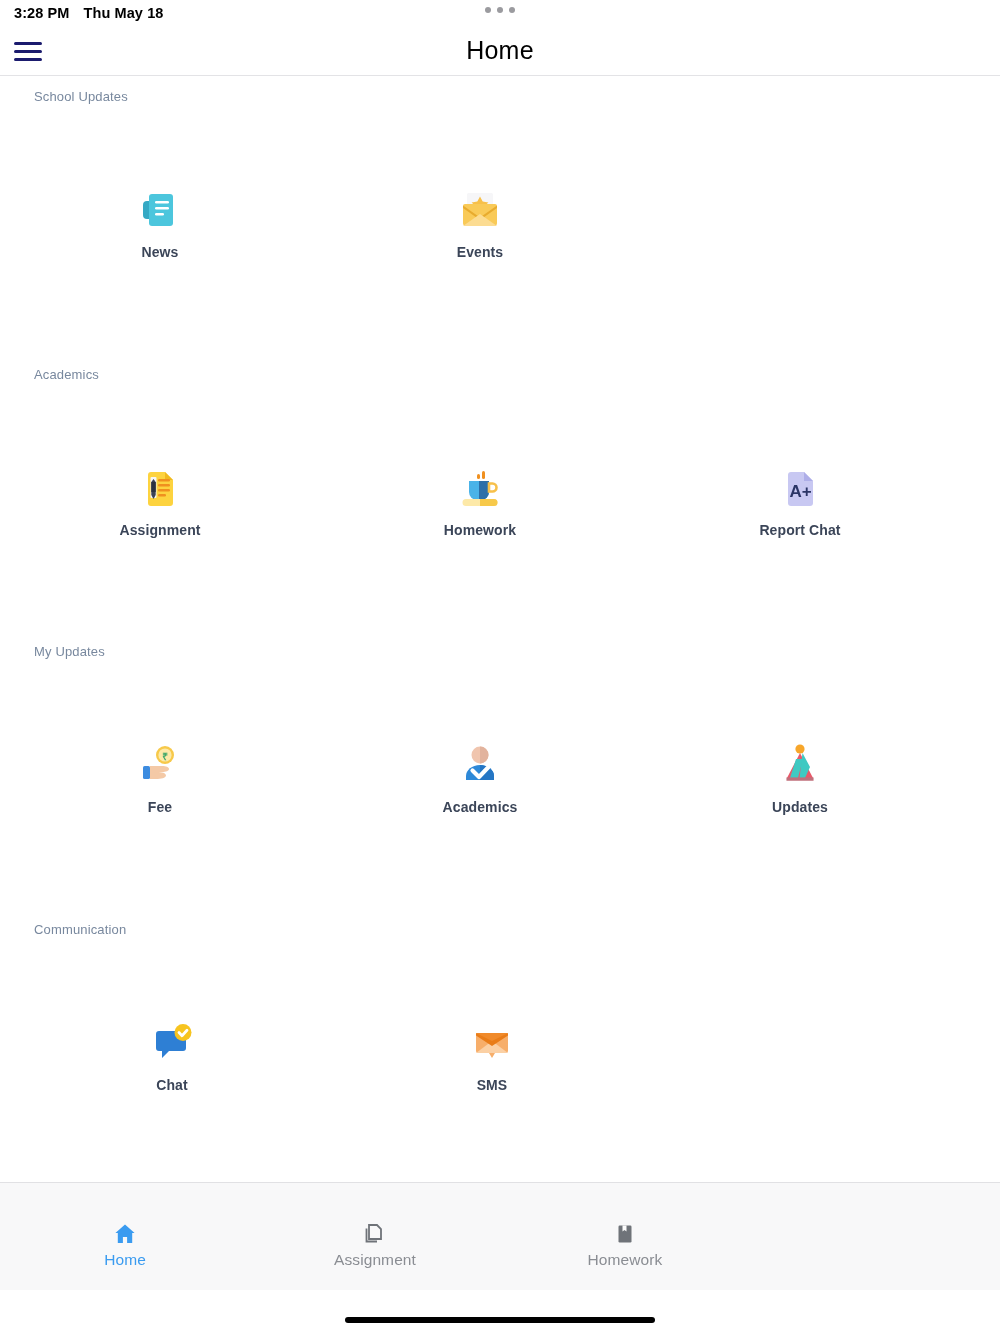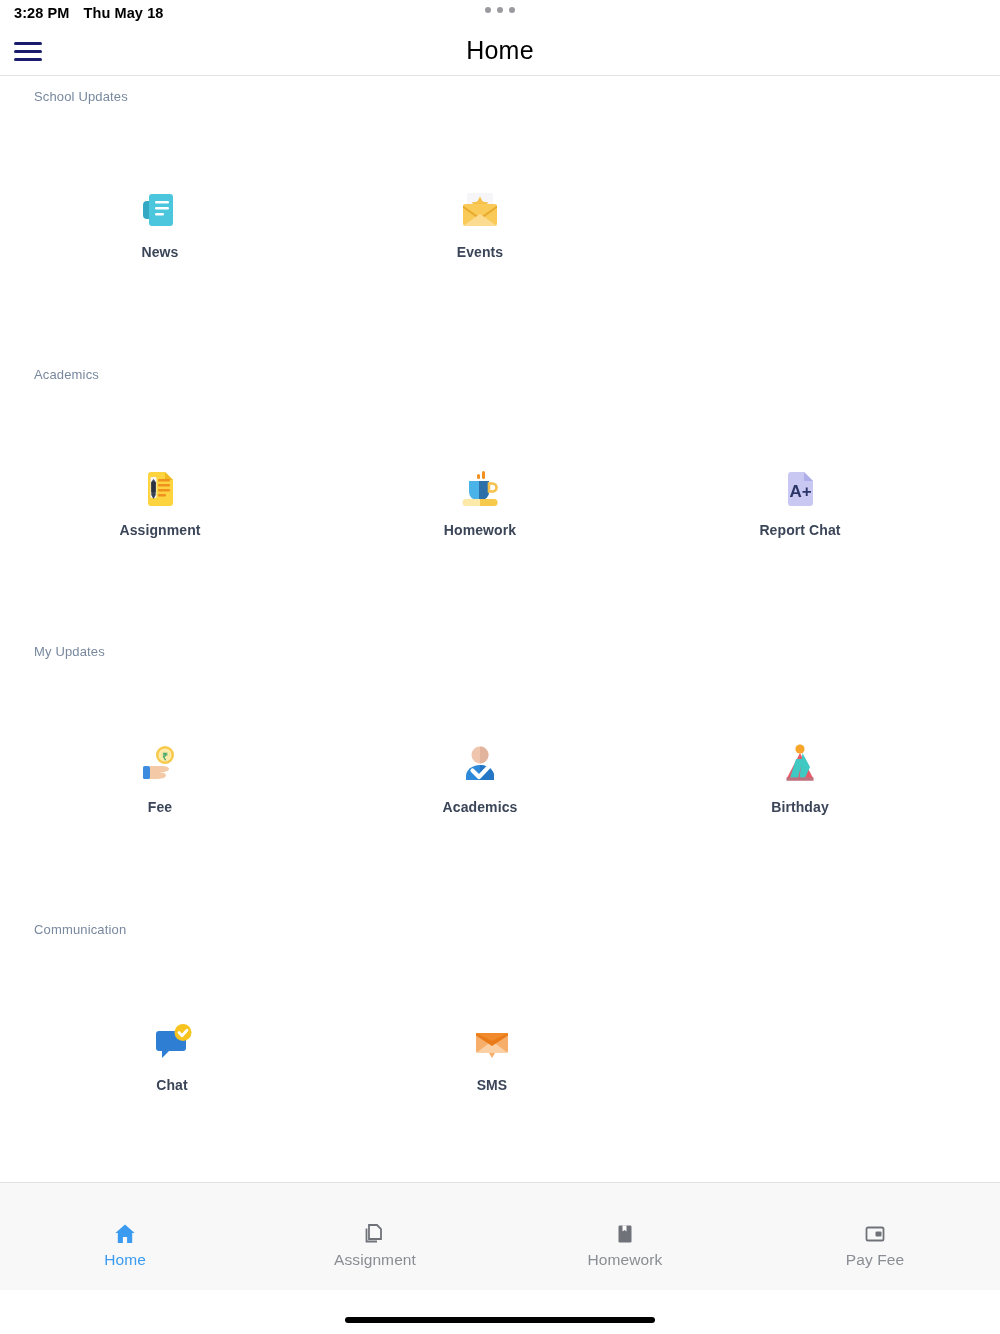--- a/index.html
+++ b/index.html
@@ -273,21 +273,21 @@
             <svg viewBox="0 0 56 52">
               <circle cx="28" cy="9" r="4.6" fill="#f7a62a"></circle>
               <path d="M28 13l13 25H15z" fill="#e8596a"></path>
               <path d="M24 19l-6 19h8l5-19z" fill="#3fc9c2"></path>
               <path d="M30.5 13l-3 25h5.5l5-11z" fill="#3fc9c2"></path>
               <path d="M28 13l13 25H28z" fill="#e8596a" opacity="0"></path>
               <path d="M14.5 37.5h27v3.2h-27z" fill="#e8596a"></path>
               <path d="M14.5 37.5h27v3.2h-27z" fill="#3fb9b3" opacity=".25"></path>
             </svg>
           </div>
-          <div class="label">Birthday</div>
+          <div class="label">Updates</div>
         </div>
       </div>
     </div>
 
     <div class="section sec-comm">
       <div class="section-title">Communication</div>
       <div class="grid two">
 
         <div class="cell">
           <div class="icon-wrap">
@@ -345,25 +345,16 @@
     <div class="tab">
       <div class="ticon">
         <svg viewBox="0 0 26 26">
           <rect x="6.5" y="4.5" width="13" height="17" rx="1.2" fill="#6f7379"></rect>
           <path d="M10.5 4.5h4v6l-2-1.6-2 1.6z" fill="#fdfdfd"></path>
         </svg>
       </div>
       <div class="tlabel">Homework</div>
     </div>
 
-    <div class="tab">
-      <div class="ticon">
-        <svg viewBox="0 0 26 26">
-          <rect x="4.5" y="6.5" width="17" height="13" rx="1.6" fill="none" stroke="#6f7379" stroke-width="1.8"></rect>
-          <rect x="13.5" y="10.5" width="6" height="5" rx="1" fill="#6f7379"></rect>
-        </svg>
-      </div>
-      <div class="tlabel">Pay Fee</div>
-    </div>
   </div>
 
   <div class="home-ind"></div>
 </div>
 
 </body></html>

